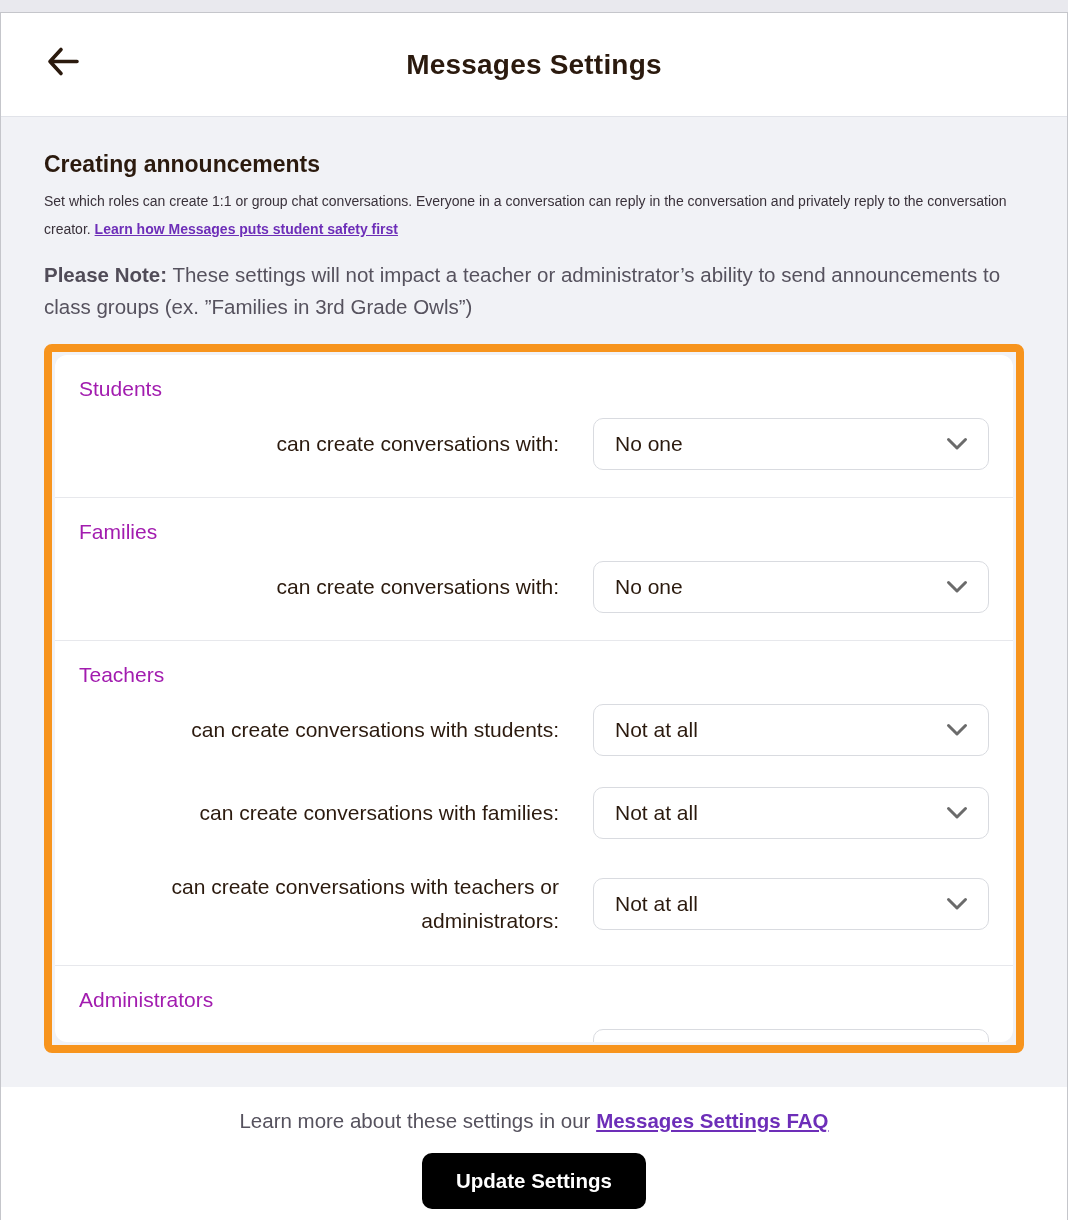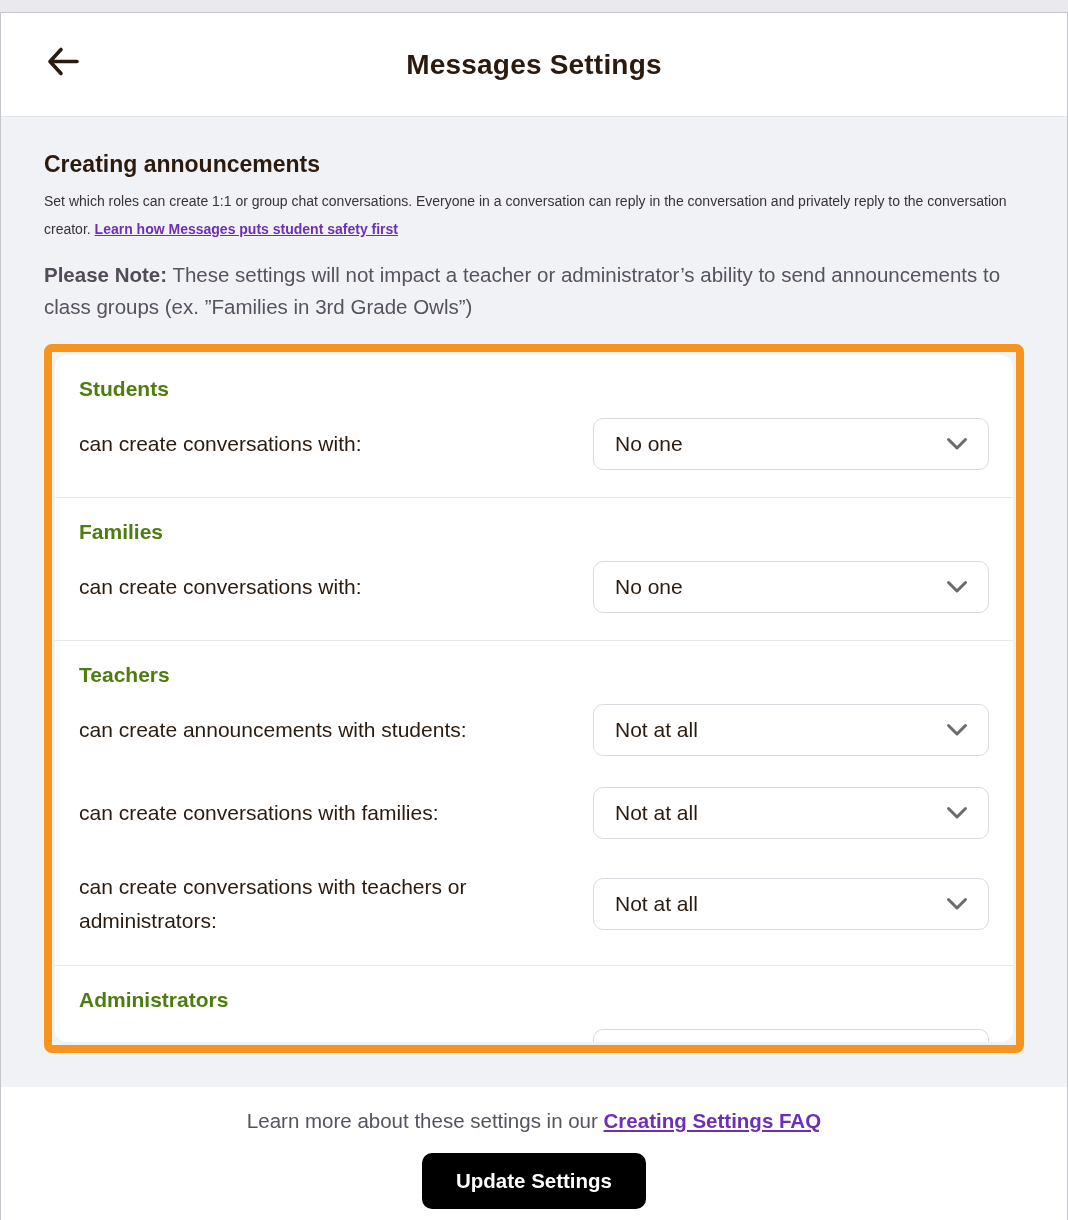--- a/index.html
+++ b/index.html
@@ -72,26 +72,27 @@
   }
   .card {
     background: #ffffff;
     border-radius: 12px;
     height: 100%;
     overflow: hidden;
   }
   .card-section { padding: 16px 24px 27px 24px; }
   .card-section + .card-section { border-top: 1px solid #e7e8ec; }
   .role-title {
-    font-size: 21px; font-weight: bold; color: #4d7c0f;
+    font-size: 21px; font-weight: normal; color: #a21caf;
     padding-top: 6px;
   }
   .setting-row {
     display: flex; align-items: center; justify-content: space-between;
     margin-top: 17px;
+    text-align: right;
   }
   .setting-row + .setting-row { margin-top: 31px; }
   .setting-label {
     font-size: 21px; color: #2b1a0e;
     width: 480px; line-height: 34px;
   }
   .dropdown {
     width: 396px; height: 52px;
     background: #ffffff;
     border: 1px solid #d9dbe0;
@@ -183,21 +184,21 @@
                     <path d="M2.5 2.5 L11 11 L19.5 2.5" stroke="#6b6b6b" stroke-width="3" stroke-linecap="round" stroke-linejoin="round" fill="none"></path>
                   </svg>
               </span>
             </div>
           </div>
         </div>
 
         <div class="card-section">
           <div class="role-title">Teachers</div>
           <div class="setting-row">
-            <div class="setting-label">can create announcements with students:</div>
+            <div class="setting-label">can create conversations with students:</div>
             <div class="dropdown">
               <span class="dropdown-value">Not at all</span>
               <span class="chevron">
                 <svg width="22" height="14" viewBox="0 0 22 14" fill="none">
                     <path d="M2.5 2.5 L11 11 L19.5 2.5" stroke="#6b6b6b" stroke-width="3" stroke-linecap="round" stroke-linejoin="round" fill="none"></path>
                   </svg>
               </span>
             </div>
           </div>
           <div class="setting-row">
@@ -233,19 +234,19 @@
               
             </div>
           </div>
         </div>
 
       </div>
     </div>
   </div>
 
   <div class="footer">
-    <div class="footer-line"><span>Learn more about these settings in our </span><a class="link">Creating Settings FAQ</a></div>
+    <div class="footer-line"><span>Learn more about these settings in our </span><a class="link">Messages Settings FAQ</a></div>
     <button class="update-btn">Update Settings</button>
   </div>
 
   <div class="bottom-strip"></div>
 
 </div>
 
 </body></html>

